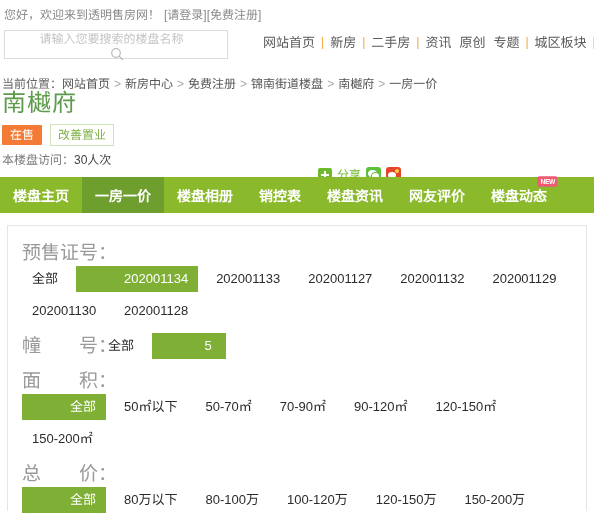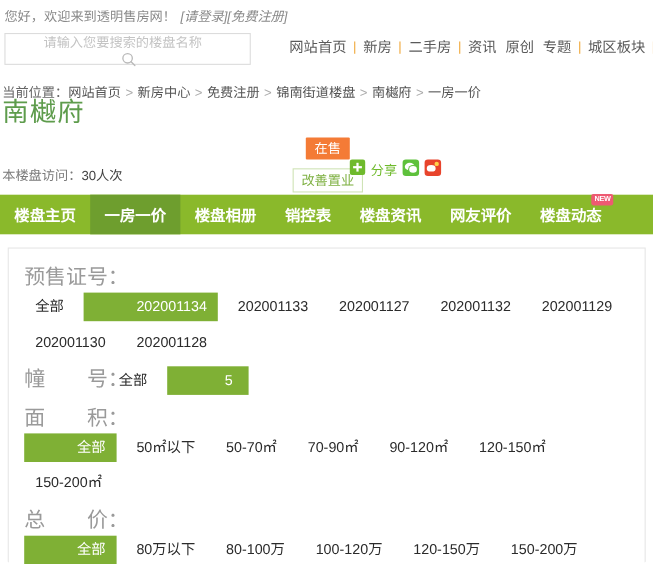--- a/index.html
+++ b/index.html
@@ -20,21 +20,21 @@
     height: 26px;
     display: flex;
     align-items: center;
     padding-left: 4px;
     font-size: 12px;
     color: #8a8a8a;
     white-space: nowrap;
   }
   .topbar .welcome { color: #8a8a8a; }
   .topbar .authlinks { color: #8a8a8a; margin-left: 4px; }
-  .topbar .authlinks a { color: #8a8a8a; text-decoration: none; font-style: italic; }
+  .topbar .authlinks a { color: #8a8a8a; text-decoration: none; }
 
   
   .header {
     height: 44px;
     position: relative;
     display: flex;
     align-items: flex-start;
     padding-left: 4px;
     white-space: nowrap;
   }
@@ -92,21 +92,20 @@
     color: #5e9c4c;
     font-weight: normal;
     line-height: 28px;
     margin: 0;
     letter-spacing: 1px;
   }
   .tagrow {
     display: flex; align-items: center; gap: 8px;
     padding: 6px 0 0 2px;
     height: 26px;
-    flex-direction: column;
   }
   .tag-sale {
     background: #f47b36; color: #fff;
     font-size: 12px; line-height: 18px;
     padding: 1px 8px;
     border-radius: 1px;
   }
   .tag-type {
     border: 1px solid #cfe3b6;
     color: #7eb042;
@@ -118,22 +117,22 @@
   
   .visitrow {
     position: relative;
     height: 26px;
     padding-left: 2px;
     display: flex; align-items: center;
     font-size: 12px; color: #7a7a7a;
   }
   .visitrow .visits-num { color: #444; }
   .sharewrap {
-    position: absolute; left: 318px; top: 0;
-    display: flex; align-items: flex-start; gap: 5px;
+    position: absolute; left: 318px; top: 20px;
+    display: flex; align-items: flex-end; gap: 5px;
   }
   .share-plus {
     width: 14px; height: 14px; background: #6fba2c;
     position: relative; border-radius: 2px;
   }
   .share-plus:before, .share-plus:after {
     content: ""; position: absolute; background: #fff;
   }
   .share-plus:before { left: 3px; top: 6px; width: 8px; height: 2px; }
   .share-plus:after { left: 6px; top: 3px; width: 2px; height: 8px; }

